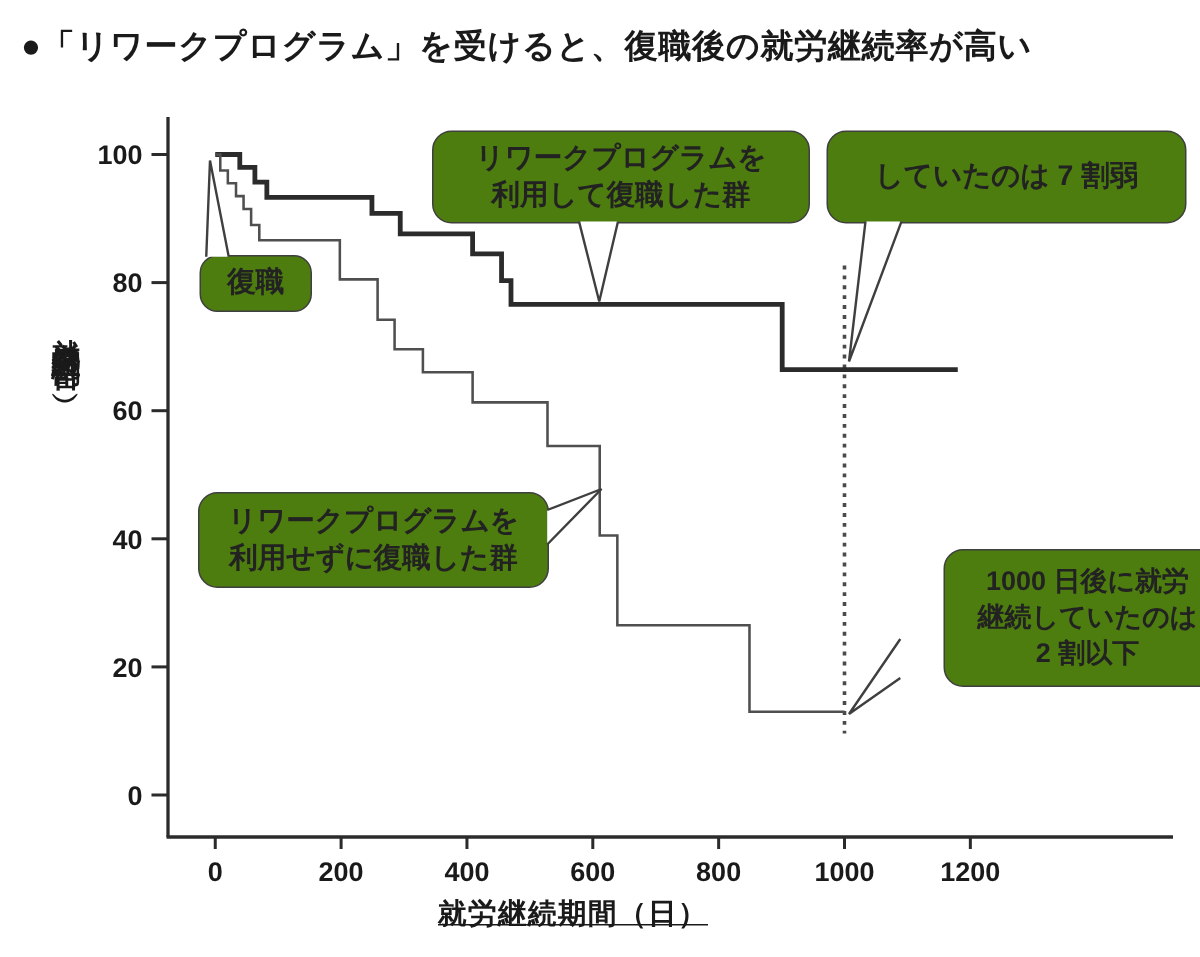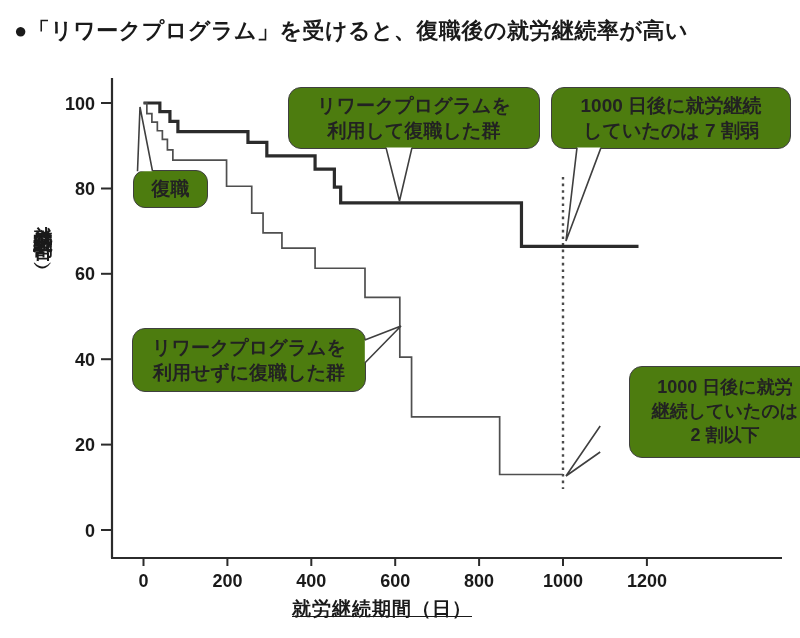--- a/index.html
+++ b/index.html
@@ -80,21 +80,20 @@
       <path d="M 143.5 103.00000000000006 H 159.8605 V 111.54000000000002 H 169.92849999999999 V 121.36100000000005 H 177.899 V 131.60900000000004 H 247.9555 V 142.28400000000005 H 266.83299999999997 V 155.94800000000004 H 315.07550000000003 V 169.18500000000006 H 334.3725 V 187.11900000000003 H 340.66499999999996 V 202.91800000000006 H 521.4694999999999 V 246.47199999999998 H 638.51" fill="none" stroke="#2b2b2b" stroke-width="3.2" stroke-linejoin="miter"></path>
       <path d="M 143.5 103.00000000000006 H 146.856 V 113.67500000000007 H 151.89 V 122.21500000000003 H 157.3435 V 130.75500000000005 H 162.3775 V 139.29500000000002 H 167.4115 V 149.97000000000003 H 172.865 V 160.21800000000007 H 226.56099999999998 V 186.26500000000004 H 251.731 V 213.166 H 263.0575 V 232.80800000000005 H 281.935 V 248.18 H 315.07550000000003 V 268.249 H 364.996 V 297.285 H 399.8145 V 357.06500000000005 H 411.5605 V 416.845 H 499.65549999999996 V 474.49 H 563" fill="none" stroke="#4f4f4f" stroke-width="1.7" stroke-linejoin="miter"></path>
     </svg>
 
   <div class="callout co-program">
     <span>リワークプログラムを</span>
     <span>利用して復職した群</span>
   </div>
 
   <div class="callout co-result-high">
-    <span>1000 日後に就労継続</span>
     <span>していたのは 7 割弱</span>
   </div>
 
   <div class="callout co-noprogram">
     <span>リワークプログラムを</span>
     <span>利用せずに復職した群</span>
   </div>
 
   <div class="callout co-result-low">
     <span>1000 日後に就労</span>

